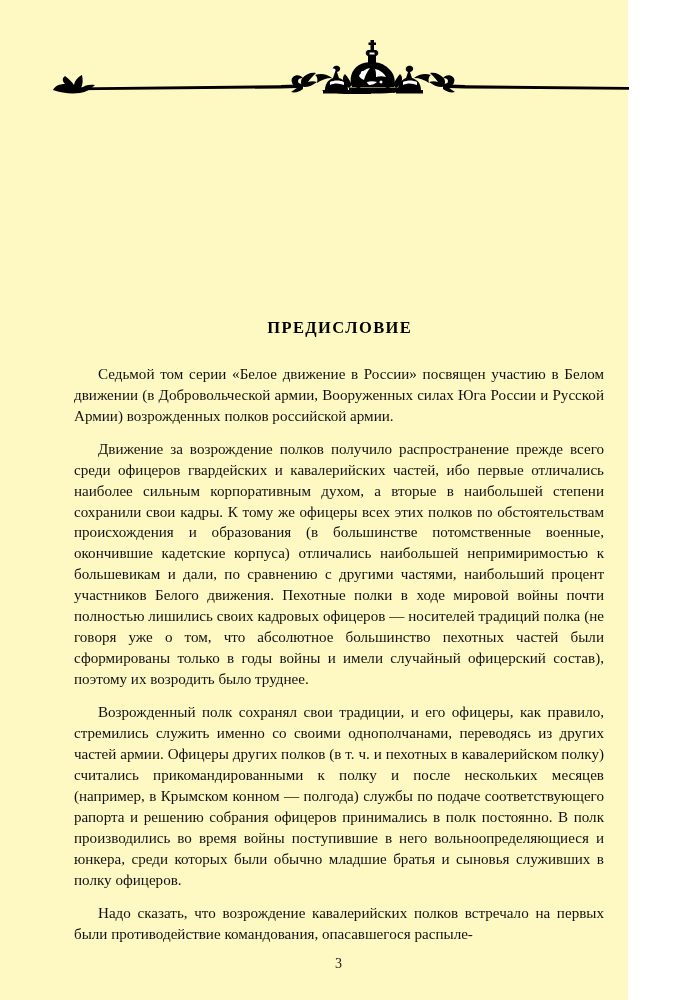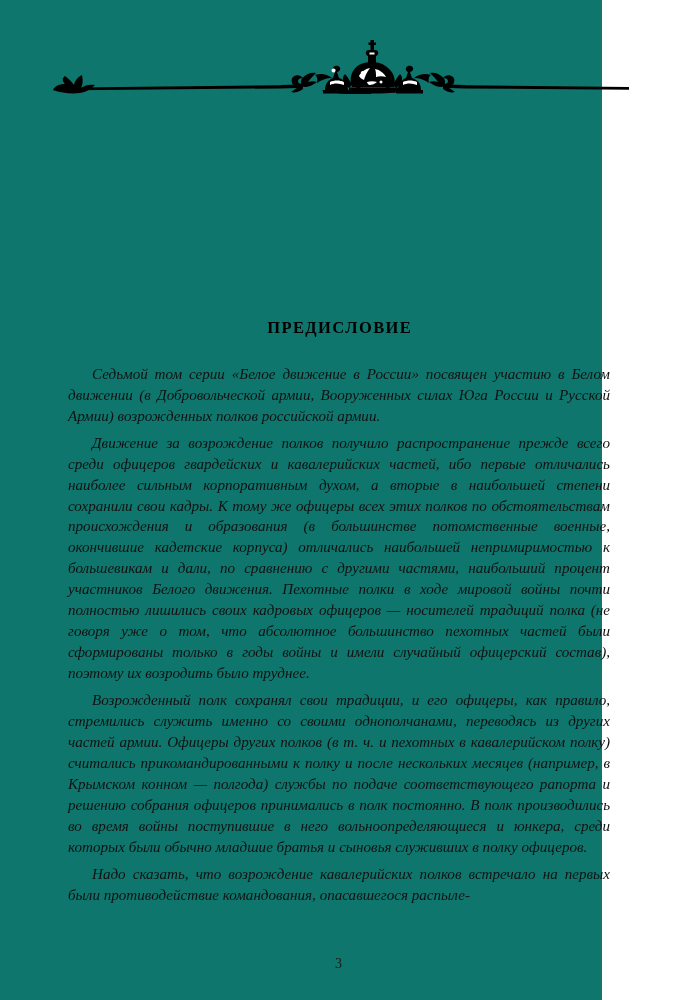--- a/index.html
+++ b/index.html
@@ -15,21 +15,22 @@
     position: relative;
     font-family: "Liberation Serif", "DejaVu Serif", serif;
     color: #0a0a0a;
   }
 
   .page {
     position: absolute;
     inset: 0;
     width: 602px;
     height: 1000px;
-    background: #0f766e;
+    background: #fef9c3;
+    padding-left: 26px;
   }
 
   
   .ornament-band {
     position: absolute;
     left: 0;
     top: 32px;
     width: 677px;
     height: 62px;
     display: flex;
@@ -53,30 +54,29 @@
     font-weight: bold;
     letter-spacing: 0.085em;
     text-align: center;
     line-height: 1.2;
     margin: 0 0 26px 0;
     text-indent: 0.085em;
     color: #000000;
   }
 
   .body-copy p {
-    margin: 6px;
+    margin: 12px;
     font-size: 15.1px;
     line-height: 20.95px;
     text-align: justify;
     text-justify: inter-word;
     text-indent: 24px;
     hyphens: manual;
     color: #111111;
     font-weight: 500;
-    font-style: italic;
   }
 
   
   .body-copy p:last-child {
     text-align: justify;
   }
 
   
   .folio {
     position: absolute;

